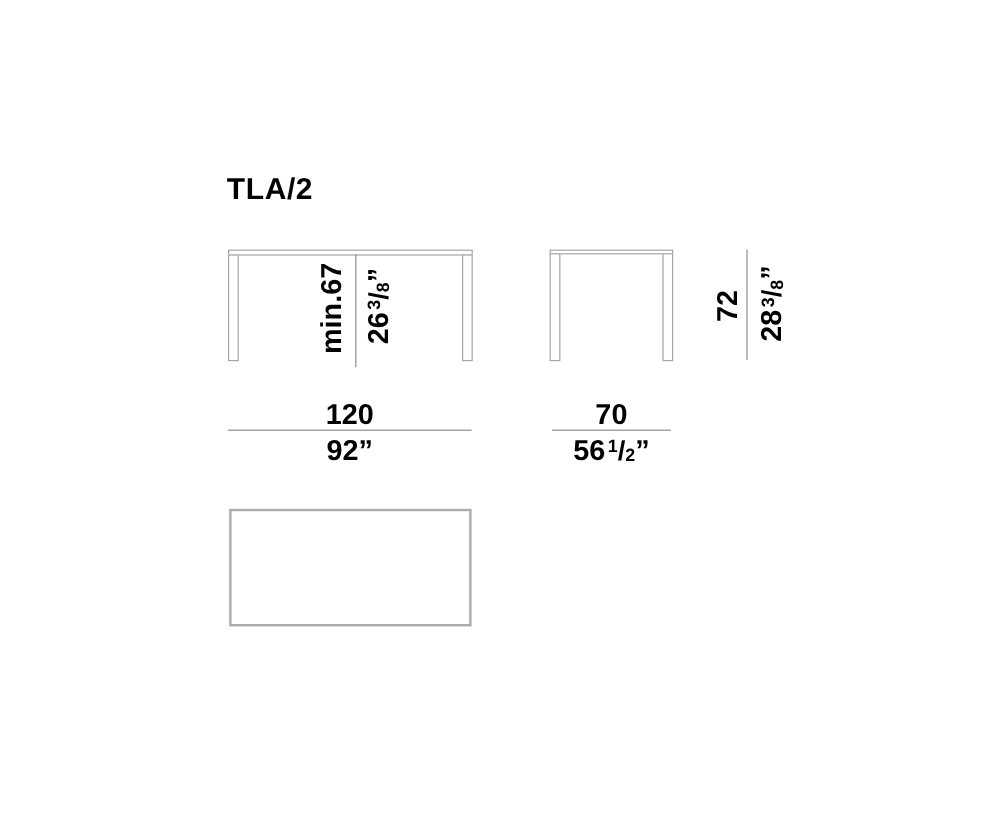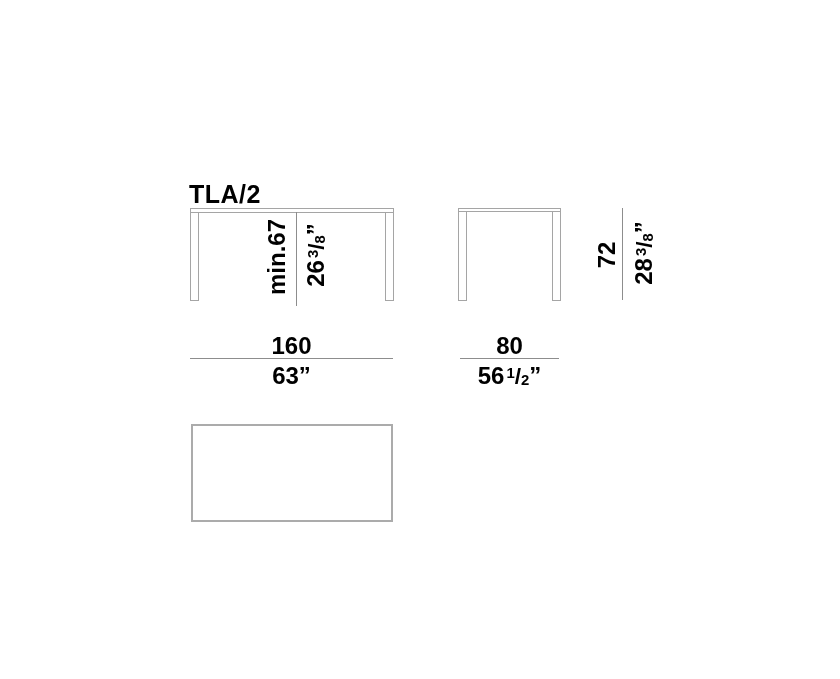--- a/index.html
+++ b/index.html
@@ -4,21 +4,21 @@
 <style>
   html,body{margin:0;padding:0;background:#ffffff;}
   .canvas{
     position:relative;
     width:840px;height:679px;
     background:#ffffff;
     font-family:"Liberation Sans", sans-serif;
     color:#000;
     overflow:hidden;
   }
-  .abs{position:absolute;margin-top:36px;}
+  .abs{position:absolute;}
   .title{
     left:189px;top:144px;
     font-size:25px;font-weight:bold;letter-spacing:0.5px;
   }
   
   .part{
     position:absolute;
     background:#ffffff;
     border:1px solid #a5a5a5;
     box-sizing:border-box;
@@ -82,26 +82,26 @@
   <div>
     <div class="part sd-top"></div>
     <div class="part sd-leg-l"></div>
     <div class="part sd-leg-r"></div>
     <div class="dimline-v sd-dim-v"></div>
     <div class="dimtext rot sd-metric-v">72</div>
     <div class="dimtext rot sd-imp-v"><span>28</span><span class="fsup">3</span><span class="fslash">/</span><span class="fsub">8</span><span>”</span></div>
   </div>
 
   <div>
-    <div class="hlabel ft-metric-h">160</div>
+    <div class="hlabel ft-metric-h">120</div>
     <div class="dimline-h ft-dim-h"></div>
-    <div class="hlabel ft-imp-h"><span>63</span><span>”</span></div>
+    <div class="hlabel ft-imp-h"><span>92</span><span>”</span></div>
   </div>
 
   <div>
-    <div class="hlabel sd-metric-h">80</div>
+    <div class="hlabel sd-metric-h">70</div>
     <div class="dimline-h sd-dim-h"></div>
     <div class="hlabel sd-imp-h"><span>56</span><span class="fsup">1</span><span class="fslash">/</span><span class="fsub">2</span><span>”</span></div>
   </div>
 
   <div class="part topview"></div>
 
 </div>
 
 </body></html>

